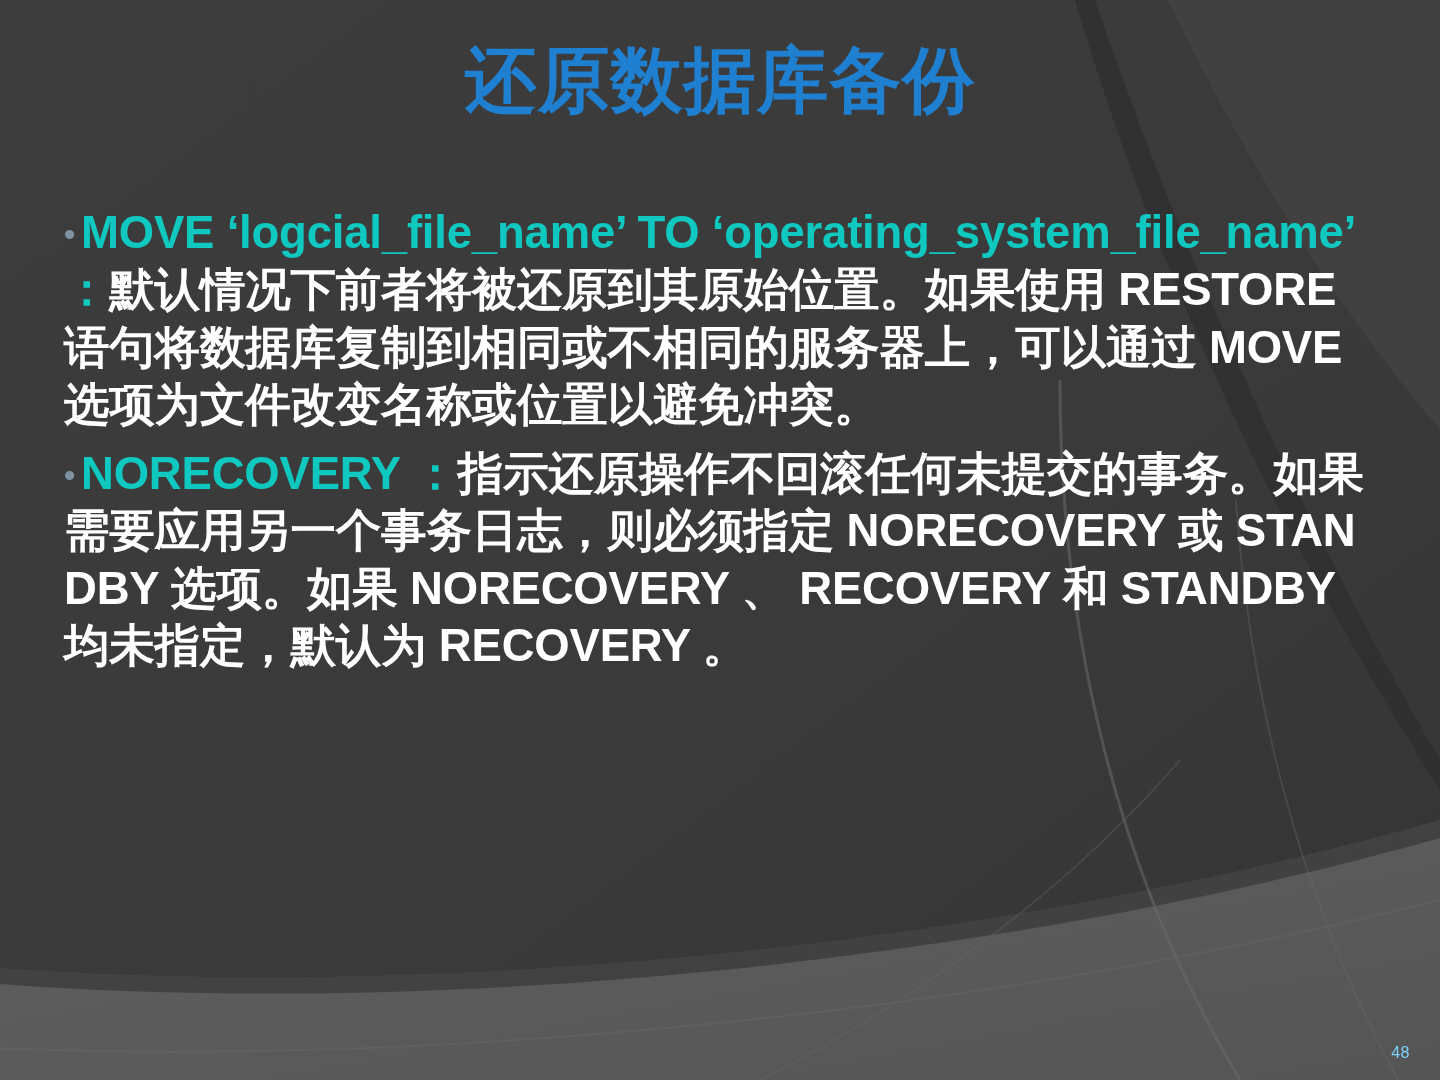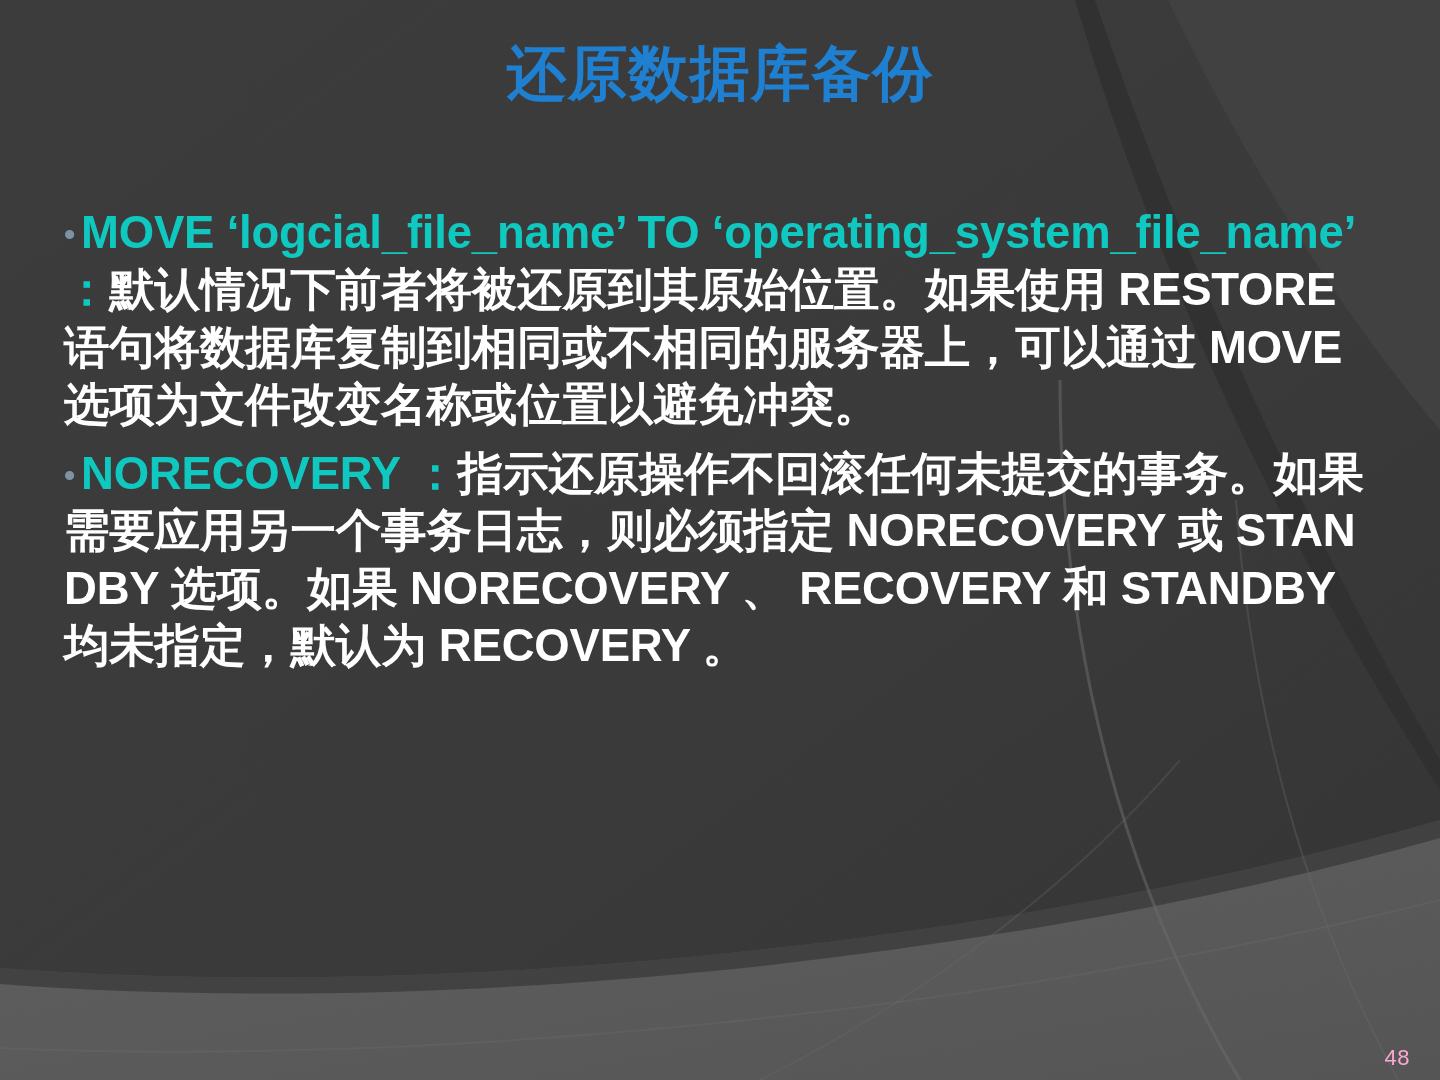--- a/index.html
+++ b/index.html
@@ -30,21 +30,21 @@
     width: 1440px;
     height: 1080px;
   }
 
   #slide-title {
     position: absolute;
     top: 44px;
     left: 0;
     width: 1440px;
     text-align: center;
-    font-size: 60px;
+    font-size: 72px;
     font-weight: bold;
     line-height: 1.0;
     letter-spacing: 1px;
     color: #1F7FD0;
     white-space: nowrap;
   }
 
   #body-block {
     position: absolute;
     top: 192px;
@@ -75,24 +75,24 @@
 
   .kw {
     color: #0FC8C0;
   }
 
   .wt { color: #ffffff; }
 
   #page-number {
     position: absolute;
     right: 30px;
-    bottom: 9px;
-    font-size: 22px;
+    bottom: 18px;
+    font-size: 16px;
     font-weight: normal;
-    color: #f9a8d4;
+    color: #7dd3fc;
     letter-spacing: 0.5px;
   }
 </style>
 </head>
 <body>
 
 <div id="slide">
 
   <svg id="bg-svg" viewBox="0 0 1440 1080" preserveAspectRatio="none" xmlns="http://www.w3.org/2000/svg">
     <defs>

